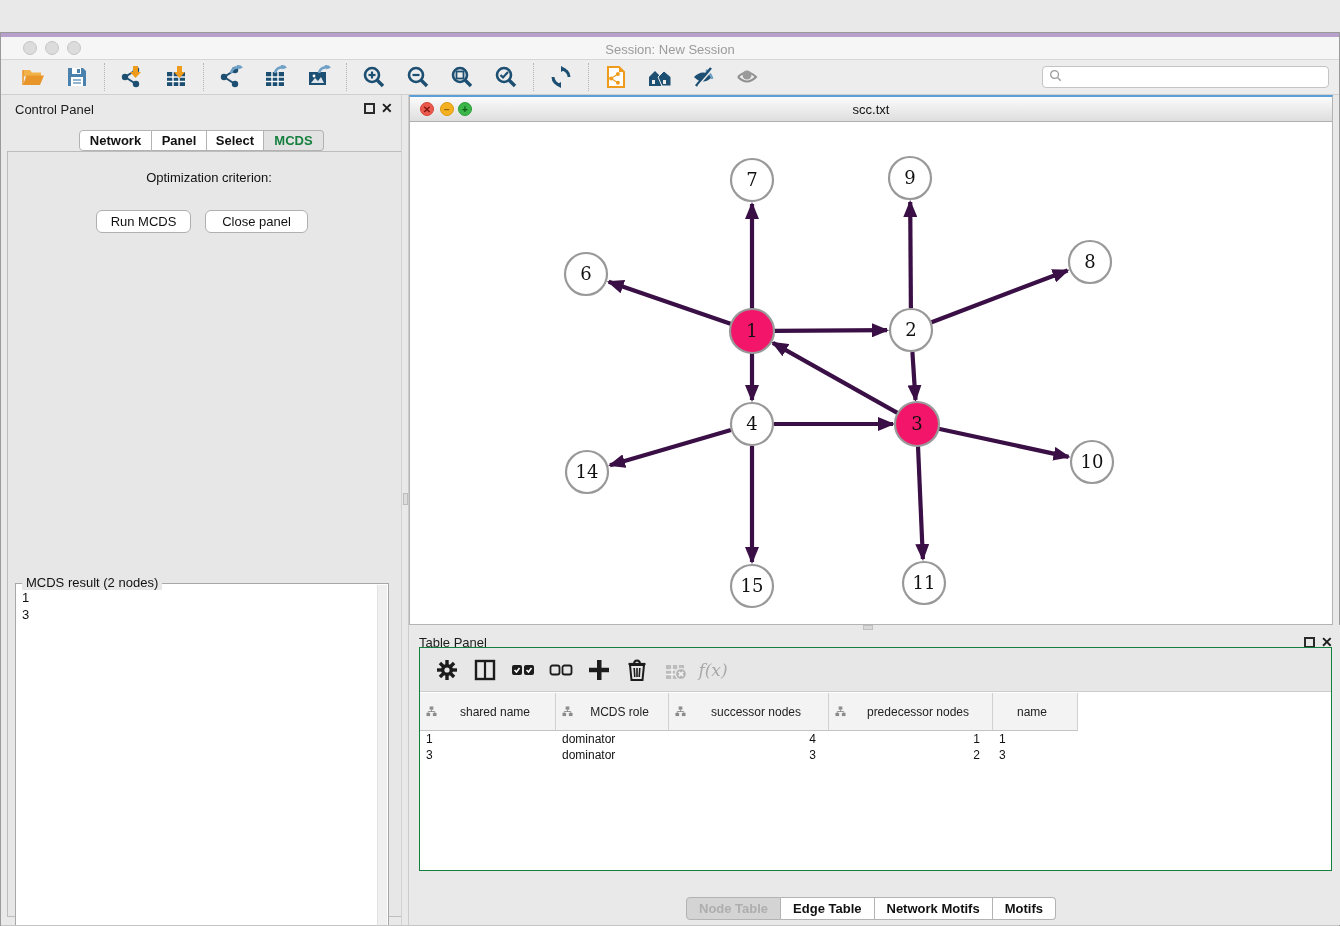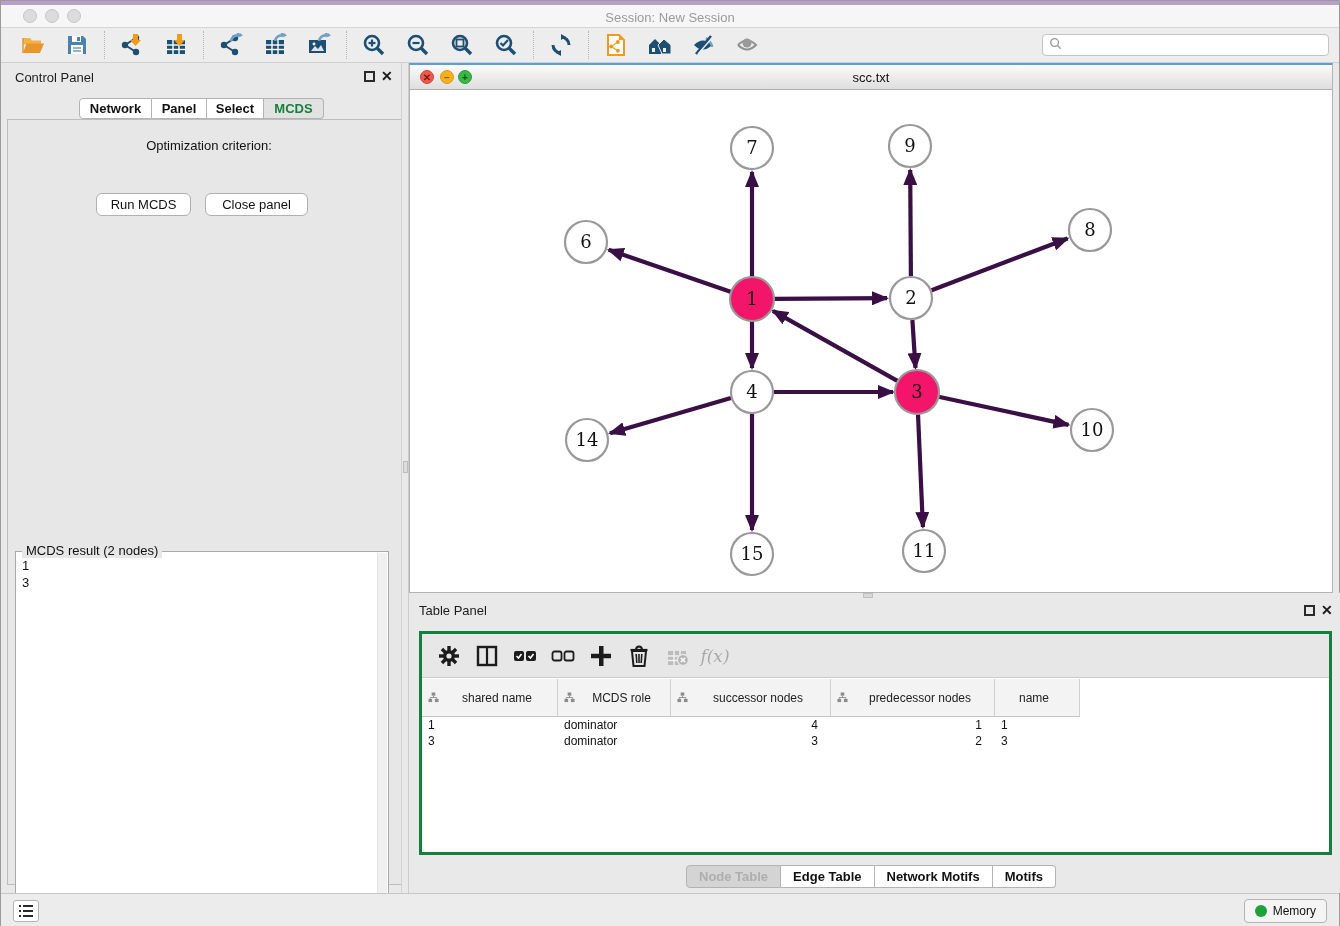--- a/index.html
+++ b/index.html
@@ -1,18 +1,18 @@
 <!DOCTYPE html>
 <html><head>
 <meta charset="utf-8">
 <style>
   * { box-sizing: border-box; margin: 0; padding: 0; }
   html,body { width:1340px; height:926px; }
   body { font-family:"Liberation Sans", sans-serif; background:#e9e9e9; position:relative; overflow:hidden; }
-  .app { position:absolute; inset:0; border:1px solid #9a9a9a; }
+  .app { position:absolute; inset:0; border:1px solid #9a9a9a;margin-top:32px; }
 
   
   .purple-strip { position:absolute; left:0; top:0; width:100%; height:4px; background:#b7a0cc; }
   .titlebar { position:absolute; left:0; top:4px; width:100%; height:23px; background:#f6f6f6; border-bottom:1px solid #d6d6d6; }
   .traffic { position:absolute; top:4px; width:14px; height:14px; border-radius:50%; }
   .t-gray { background:#dcdcdc; border:1px solid #c6c6c6; }
   .main-title { position:absolute; width:100%; text-align:center; top:5px; font-size:13px; color:#9b9b9b; }
 
   .toolbar { position:absolute; left:0; top:27px; width:100%; height:35px; background:#ededed; border-bottom:1px solid #cfcfcf; display:flex; align-items:center; padding:0 10px; }
   .tb-icon { width:26px; height:26px; margin:0 9px; display:flex; align-items:center; justify-content:center; flex:0 0 auto; }
@@ -31,21 +31,21 @@
   .tab-seg:first-child { border-left:1px solid #b3b3b3; border-radius:4px 0 0 4px; }
   .tab-seg:last-child { border-radius:0 4px 4px 0; }
   .tab-seg.seg-active { background:#e2e2e2; color:#15803d; }
   .cp-inner { position:absolute; left:6px; top:56px; width:404px; height:766px; background:#e7e7e7; border:1px solid #bdbdbd; }
   .opt-label { position:absolute; width:100%; text-align:center; top:18px; font-size:13px; color:#111; }
   .dropdown { position:absolute; left:38px; top:40px; width:310px; height:23px; background:#fff; border:1px solid #adadad; border-radius:4px; font-size:13px; color:#111; display:flex; align-items:center; padding:0 10px; }
   .dd-stepper { margin-left:auto; display:flex; flex-direction:column; gap:2px; }
   .dd-stepper i { width:0; height:0; border-left:4px solid transparent; border-right:4px solid transparent; display:block; }
   .dd-up { border-bottom:5px solid #444; }
   .dd-down { border-top:5px solid #444; }
-  .cp-btn { position:absolute; top:73px; height:23px; background:#fff; border:1px solid #b0b0b0; border-radius:6px; font-size:13px; color:#111; display:flex; align-items:center; justify-content:center; }
+  .cp-btn { position:absolute; top:58px; height:23px; background:#fff; border:1px solid #b0b0b0; border-radius:6px; font-size:13px; color:#111; display:flex; align-items:center; justify-content:center; }
   .result-box { position:absolute; left:7px; top:431px; width:374px; height:378px; border:1px solid #a8a8a8; background:#fff; }
   .result-legend { position:absolute; top:-9px; left:6px; background:#e7e7e7; padding:0 4px; font-size:13px; color:#111; }
   .result-body { position:absolute; inset:1px 11px 1px 1px; padding:4px 5px; font-size:13px; color:#111; line-height:17px; }
   .result-scroll { position:absolute; right:1px; top:1px; bottom:1px; width:10px; background:#f0f0f0; border-left:1px solid #e2e2e2; }
 
   
   .v-split { position:absolute; left:400px; top:62px; width:8px; height:830px; background:#e9e9e9; border-left:1px solid #d2d2d2; border-right:1px solid #cccccc; }
   .v-handle { position:absolute; left:1px; top:398px; width:5px; height:12px; background:#dcdcdc; border:1px solid #bdbdbd; }
   .h-split { position:absolute; left:408px; top:592px; width:932px; height:6px; background:#e9e9e9; }
   .h-handle { position:absolute; left:454px; top:0px; width:10px; height:5px; background:#d8d8d8; border:1px solid #c0c0c0; }
@@ -55,21 +55,21 @@
   .net-titlebar { position:absolute; left:0; top:0; width:100%; height:25px; background:linear-gradient(#fbfbfb,#dedede); border-bottom:1px solid #b0b0b0; }
   .nt-light { position:absolute; top:5px; width:14px; height:14px; border-radius:50%; font-size:10px; font-weight:bold; text-align:center; line-height:13px; }
   .nl-red { left:10px; background:#ec5a4d; border:1px solid #d34437; color:#7e150d; }
   .nl-yellow { left:30px; background:#f4b01f; border:1px solid #dd9a10; color:#8a6203; }
   .nl-green { left:48px; background:#3cb549; border:1px solid #2b9e38; color:#0c5c17; }
   .net-title { position:absolute; width:100%; text-align:center; top:5px; font-size:13px; color:#111; }
   .net-canvas { position:absolute; left:0; top:25px; width:922px; height:502px; background:#fff; }
 
   
   .table-panel { position:absolute; left:408px; top:598px; width:932px; height:294px; background:#e9e9e9; }
-  .tp-sub { position:absolute; left:10px; top:32px; width:913px; height:224px; background:#fff; border:3px solid #15803d; }
+  .tp-sub { position:absolute; left:10px; top:16px; width:913px; height:224px; background:#fff; border:1px solid #15803d; }
   .tp-toolbar { position:absolute; left:0; top:0; width:100%; height:44px; background:#e7e7e7; border-bottom:1px solid #cccccc; display:flex; align-items:center; padding:0 8px; }
   .tp-icon { width:26px; height:26px; margin:0 6px; display:flex; align-items:center; justify-content:center; }
   .grid-table { position:absolute; left:0; top:45px; width:100%; }
   .gt-header { display:flex; height:38px; }
   .gt-hcell { background:#f3f3f3; border-right:1px solid #d0d0d0; border-bottom:1px solid #c4c4c4; display:flex; align-items:center; font-size:12px; color:#222; position:relative; }
   .gt-hcell .hicon { margin:0 4px 0 6px; flex:0 0 auto; }
   .gt-hcell .hlabel { flex:1; text-align:center; padding-right:6px; }
   .gt-row { display:flex; height:16px; }
   .gt-cell { font-size:12px; color:#111; padding:1px 6px; overflow:hidden; white-space:nowrap; }
   .gt-cell.num { text-align:right; padding-right:13px; }

